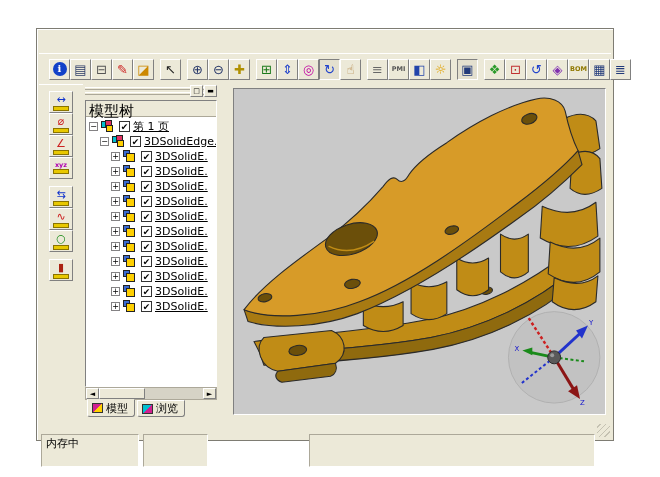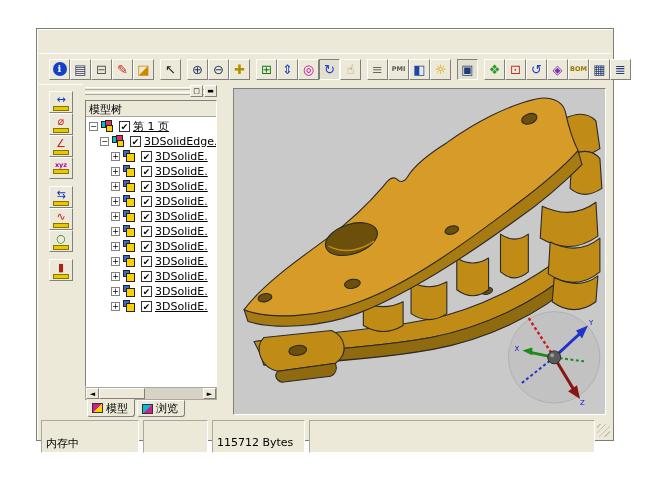--- a/index.html
+++ b/index.html
@@ -37,21 +37,21 @@
   
   .treepanel{position:absolute;left:46px;top:55px;width:150px;bottom:23px;}
   .grip{position:absolute;left:2px;top:2px;width:130px;height:12px;}
   .grip .bar{position:absolute;left:0;right:0;height:3px;border-top:1px solid var(--hl);border-bottom:1px solid var(--shadow);}
   .grip .bar.b1{top:1px;} .grip .bar.b2{top:6px;}
   .panel-btns{position:absolute;right:16px;top:1px;display:flex;gap:1px;}
   .pbtn{width:13px;height:12px;background:var(--face);border:1px solid;border-color:var(--hl) var(--dksh) var(--dksh) var(--hl);
         display:flex;align-items:center;justify-content:center;font-size:7px;line-height:1;cursor:default;}
   .tree-box{position:absolute;left:2px;top:16px;width:132px;bottom:30px;background:#fff;
             border:1px solid;border-color:var(--dksh) var(--hl) var(--hl) var(--dksh);overflow:hidden;}
-  .tree-title{height:16px;background:var(--face);border-bottom:1px solid var(--shadow);font-size:11px;padding:1px 3px;color:#000;}
+  .tree-title{height:16px;background:var(--face);border-bottom:1px solid var(--shadow);font-size:15px;padding:1px 3px;color:#000;}
   .tree-rows{padding-top:2px;}
   .trow{display:flex;align-items:center;height:15px;font-size:11px;white-space:nowrap;cursor:default;}
   .expand{width:9px;height:9px;border:1px solid #848284;background:#fff;font-size:8px;line-height:7px;text-align:center;margin-right:3px;flex:none;color:#000;}
   .cb{width:11px;height:11px;border:1px solid #333;background:#fff;font-size:9px;line-height:10px;text-align:center;margin:0 3px;flex:none;}
   .icon-asm{position:relative;width:15px;height:13px;flex:none;}
   .icon-asm i{position:absolute;width:7px;height:7px;border:1px solid #222;}
   .icon-asm .c1{left:0;top:1px;background:#00c0d0;}
   .icon-asm .c2{left:5px;top:5px;background:#ffd000;}
   .icon-asm .c3{left:4px;top:0;background:#e03060;}
   .icon-part{position:relative;width:15px;height:13px;flex:none;}
@@ -72,22 +72,22 @@
   .tab.active{border-top:1px solid var(--face);height:18px;margin-top:-1px;}
   .tab .ticon{width:11px;height:10px;border:1px solid #333;flex:none;}
   .tab .ticon.model{background:linear-gradient(135deg,#d02090 50%,#ffd000 50%);}
   .tab .ticon.browse{background:linear-gradient(135deg,#00c0d0 50%,#d02090 50%);}
   
   .viewport{position:absolute;left:196px;top:59px;width:373px;height:327px;background:var(--vp);
             border:1px solid;border-color:var(--dksh) var(--hl) var(--hl) var(--dksh);}
   .viewport svg{display:block;width:100%;height:100%;}
   
   .statusbar{position:absolute;left:2px;right:2px;bottom:2px;height:20px;font-size:11px;}
-  .scell{position:absolute;top:2px;height:33px;border:1px solid;border-color:var(--shadow) var(--hl) var(--hl) var(--shadow);
-         padding:15px 4px;color:#000;background:var(--face);overflow:hidden;white-space:nowrap;}
+  .scell{position:absolute;top:16px;height:33px;border:1px solid;border-color:var(--shadow) var(--hl) var(--hl) var(--shadow);
+         padding:1px 4px;color:#000;background:var(--face);overflow:hidden;white-space:nowrap;}
   .c0{left:2px;width:98px;} .c1{left:104px;width:65px;} .c2{left:173px;width:93px;} .c3{left:270px;right:16px;}
   .sgrip{position:absolute;right:1px;bottom:1px;width:13px;height:13px;
          background:repeating-linear-gradient(135deg,transparent 0 2px,#9a97887a 2px 3px,transparent 3px 4px);}
 </style>
 </head>
 <body>
 
 <div class="app">
 
 
@@ -422,18 +422,17 @@
         <text x="-40" y="-6" font-size="7" fill="#1111cc">X</text>
         <text x="35" y="-33" font-size="7" fill="#1111cc">Y</text>
         <text x="26" y="48" font-size="7" fill="#1111cc">Z</text>
       </g>
     </svg>
   </div>
 
   <div class="statusbar">
     <div class="scell c0">内存中</div>
     <div class="scell c1"></div>
-    <div class="scell c2">115712 Bytes</div>
     <div class="scell c3"></div>
     <div class="sgrip"></div>
   </div>
 
 </div>
 
 </body></html>

